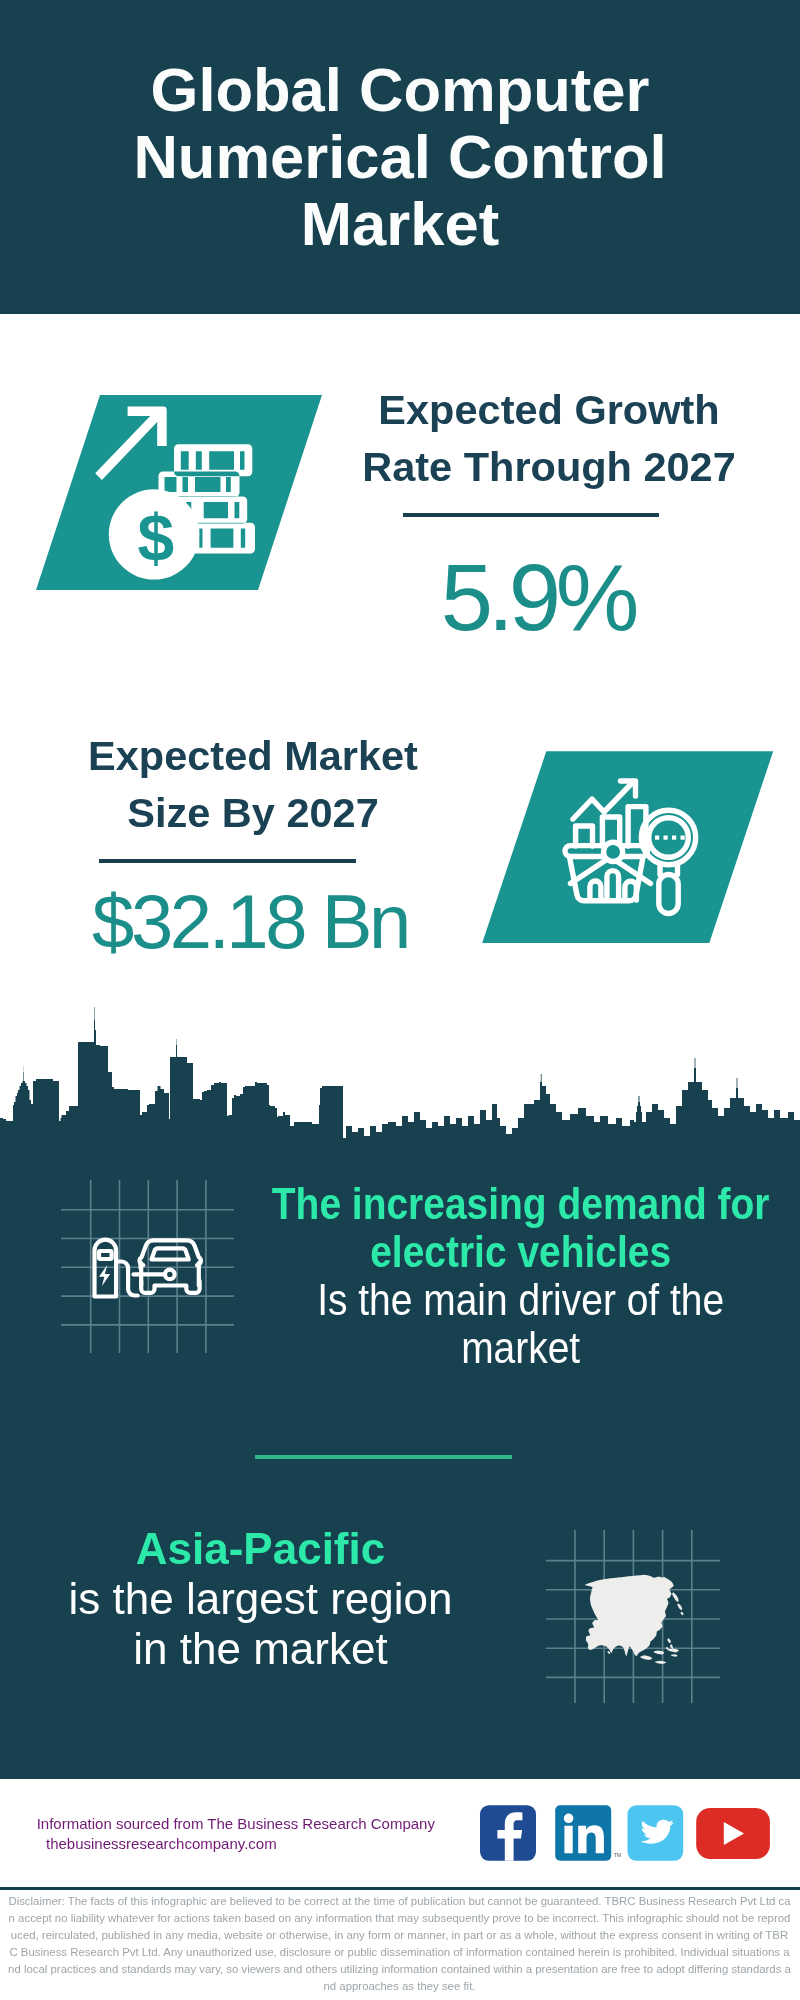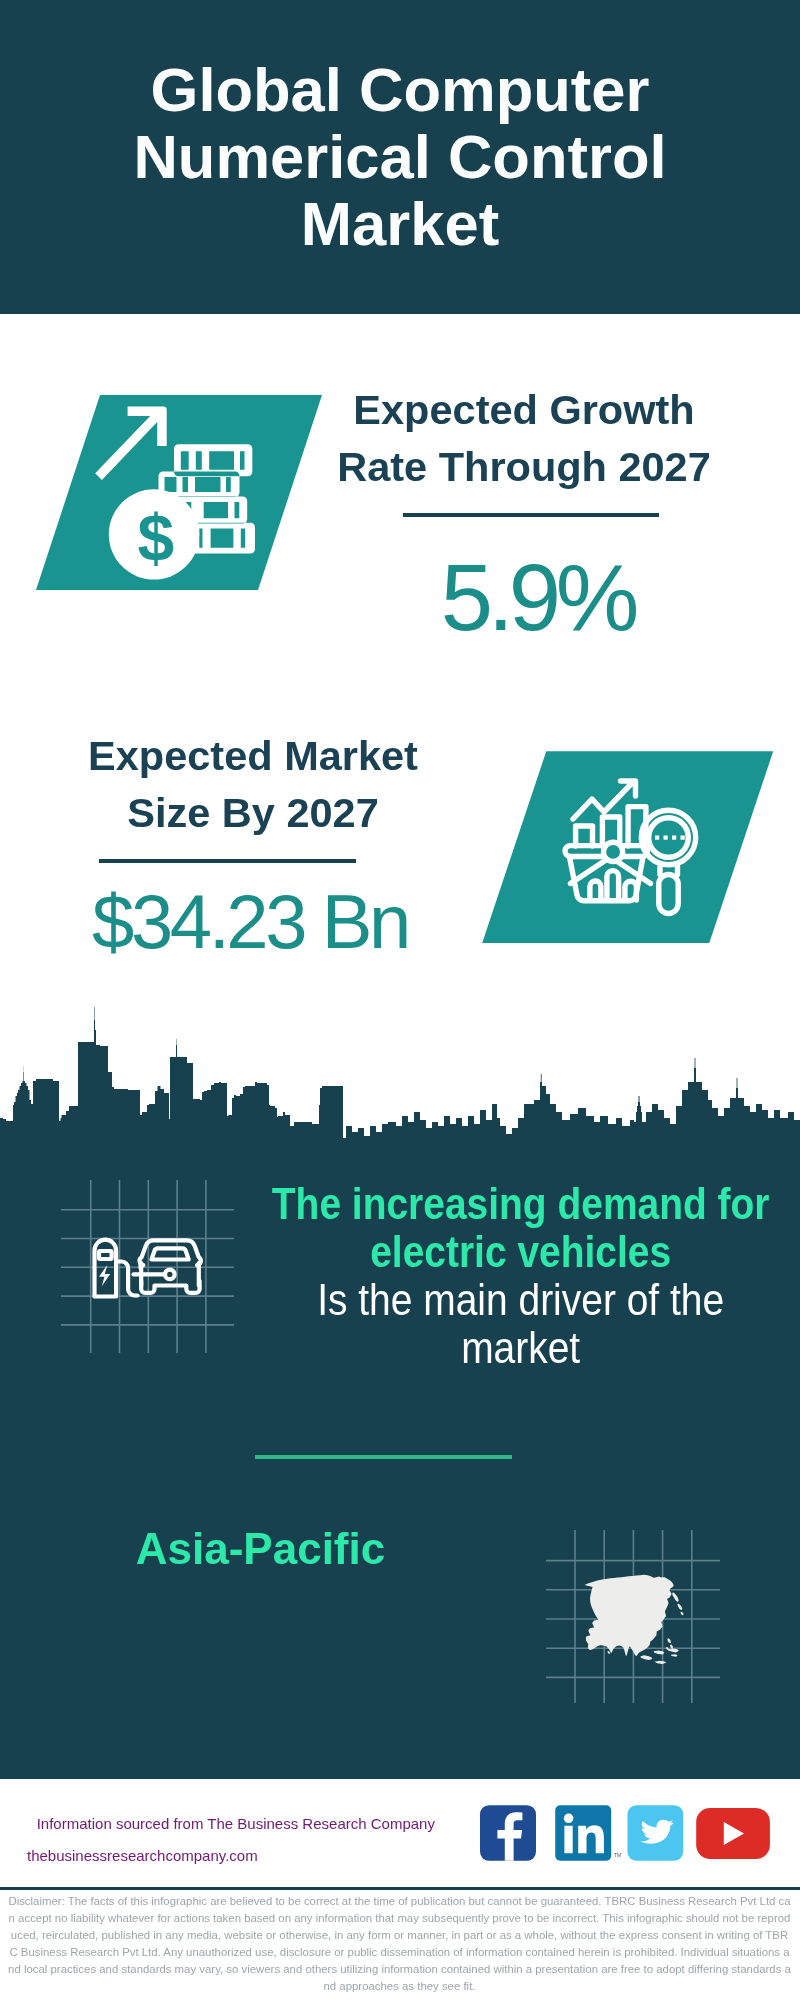--- a/index.html
+++ b/index.html
@@ -42,27 +42,27 @@
   </svg>
   <svg class="abs" width="800" height="2000" viewBox="0 0 800 2000" style="left:0;top:0;pointer-events:none;">
     <g fill="#ffffff" fill-rule="evenodd">
       <path d="M127.6 406.5H163.3a3.4 3.4 0 0 1 3.4 3.4V446h-9.5v-24L101.9 480l-6.7-6.8 55-57.2h-22.6Z"></path>
       <path d="M178.5 444.3H247.8A4.5 4.5 0 0 1 252.3 448.8V471.8A4.5 4.5 0 0 1 247.8 476.3H178.5A4.5 4.5 0 0 1 174 471.8V448.8A4.5 4.5 0 0 1 178.5 444.3ZM180.8 451.2H188.7V469.8H180.8ZM195.8 451.2H201.8V469.8H195.8ZM209.2 451.2H234.0V469.8H209.2ZM240.0 451.2H244.5V469.8H240.0ZM163.0 471.5H235.0A4.5 4.5 0 0 1 239.5 476.0V492.5A4.5 4.5 0 0 1 235.0 497.0H163.0A4.5 4.5 0 0 1 158.5 492.5V476.0A4.5 4.5 0 0 1 163.0 471.5ZM164.5 477.0H176.5V492.0H164.5ZM182.5 477.0H188.0V492.0H182.5ZM195.0 477.0H220.5V492.0H195.0ZM226.0 477.0H230.8V492.0H226.0ZM167.7 496.5H242.7A4.5 4.5 0 0 1 247.2 501.0V519.0A4.5 4.5 0 0 1 242.7 523.5H167.7A4.5 4.5 0 0 1 163.2 519.0V501.0A4.5 4.5 0 0 1 167.7 496.5ZM168.0 502.0H180.3V518.2H168.0ZM186.0 502.0H191.3V518.2H186.0ZM203.7 502.0H228.0V518.2H203.7ZM234.5 502.0H239.3V518.2H234.5ZM161.5 522.7H250.5A4.5 4.5 0 0 1 255.0 527.2V549.0A4.5 4.5 0 0 1 250.5 553.5H161.5A4.5 4.5 0 0 1 157.0 549.0V527.2A4.5 4.5 0 0 1 161.5 522.7ZM163.0 528.5H176.0V547.8H163.0ZM182.0 528.5H187.2V547.8H182.0ZM199.3 528.5H202.5V547.8H199.3ZM210.6 528.5H233.4V547.8H210.6ZM240.8 528.5H245.2V547.8H240.8Z"></path>
       <circle cx="154" cy="534.4" r="45.2"></circle>
     </g>
     <text x="155.9" y="560.5" font-family="Liberation Sans, sans-serif" font-weight="bold" font-size="66" fill="#1A9490" text-anchor="middle">$</text>
   </svg>
 
-  <div class="stat-title" style="left:324px;top:381px;width:400px;text-align:center;">Expected Growth Rate Through 2027</div>
+  <div class="stat-title" style="left:349px;top:381px;width:400px;text-align:center;">Expected Growth Rate Through 2027</div>
   <div class="rule" style="left:403px;top:513px;width:256px;"></div>
   <div class="stat-val" style="left:340px;top:551px;width:395px;font-size:94px;line-height:94px;letter-spacing:-5.2px;">5.9%</div>
 
   <div class="stat-title" style="left:53px;top:727px;width:400px;">Expected Market Size By 2027</div>
   <div class="rule" style="left:99px;top:859px;width:257px;"></div>
-  <div class="stat-val" style="left:50px;top:884px;width:400px;font-size:76px;line-height:76px;letter-spacing:-3.4px;">$34.23 Bn</div>
+  <div class="stat-val" style="left:50px;top:884px;width:400px;font-size:76px;line-height:76px;letter-spacing:-3.4px;">$32.18 Bn</div>
 
   <svg class="abs" width="300" height="210" viewBox="0 0 300 210" style="left:477px;top:746px;">
     <polygon points="69.3,5.2 296.2,5.2 232.3,197 5.2,197" fill="#1A9490"></polygon>
   </svg>
   <svg class="abs" width="800" height="2000" viewBox="0 0 800 2000" style="left:0;top:0;pointer-events:none;">
     <g fill="none" stroke="#fff" stroke-width="5.4" stroke-linecap="round" stroke-linejoin="round">
       <polyline points="573,819 592,799 604,812 633,782"></polyline>
       <polyline points="620.5,781 635.5,781 635.5,796"></polyline>
       <path d="M575.6 846V826H592.5V846"></path>
       <path d="M602.4 846V817H619.7V846"></path>
@@ -115,33 +115,34 @@
   </svg>
   <div class="row-txt" style="left:264px;top:1180px;width:580px;transform:scaleX(0.885);">
     <span class="row-em">The increasing demand for electric vehicles</span><br>
     <span>Is the main driver of the market</span>
   </div>
 
   <div class="mid-rule" style="left:255px;top:1455px;width:257px;"></div>
 
   <div class="row-txt" style="left:63px;top:1524px;width:395px;transform:scaleX(1);line-height:50px;">
     <span class="row-em">Asia-Pacific</span><br>
+    <span>is the largest region in the market</span>
   </div>
   <svg class="abs" width="800" height="2000" viewBox="0 0 800 2000" style="left:0;top:0;">
     <g stroke="#6E8F9B" stroke-width="1.6" opacity="0.8" fill="none">
       <path d="M575 1530V1703M604.2 1530V1703M633.4 1530V1703M662.6 1530V1703M691.8 1530V1703"></path>
       <path d="M546 1560.6H720M546 1589.8H720M546 1619H720M546 1648.2H720M546 1677.4H720"></path>
     </g>
     <svg x="566.6" y="1573.2" width="119.3" height="98.5" viewBox="0 0 1000 1000" preserveAspectRatio="none">
       <path fill="#EDEDEB" d="M150 120L178 104L205 95L232 84L258 74L288 66L312 62L340 56L368 52L398 48L428 44L458 40L490 36L520 32L552 28L584 24L616 20L648 16L678 22L706 32L730 46L752 40L774 34L796 44L818 38L840 54L862 70L880 88L892 108L898 128L886 142L872 152L862 170L872 192L880 212L872 230L862 248L850 254L842 262L850 284L854 306L846 330L838 354L830 372L824 392L830 414L834 436L822 452L812 470L802 486L794 500L800 522L804 544L792 560L782 574L768 584L756 592L754 612L752 632L740 650L728 668L714 682L702 694L700 712L696 730L684 746L672 760L656 774L640 784L628 792L616 800L606 808L598 820L592 832L584 842L576 834L568 820L560 800L552 782L544 766L536 752L528 742L522 756L518 772L514 790L510 808L506 826L500 842L494 828L490 810L486 792L482 774L476 758L468 746L456 738L442 734L428 736L414 744L402 756L392 770L386 786L380 800L374 812L368 800L362 786L354 770L344 756L332 744L316 736L298 732L280 732L262 740L246 752L230 764L214 774L198 780L186 772L178 758L180 740L182 722L172 702L162 682L162 662L164 642L182 634L200 630L190 606L182 584L188 570L196 558L214 554L232 552L222 528L214 506L222 492L230 480L248 476L266 474L254 450L242 428L230 400L220 372L210 344L202 314L198 284L196 254L200 224L206 194L212 164L218 140Z M898 196L918 222L934 252L940 280L928 292L912 272L898 244L886 218L886 198Z M940 308L960 334L970 362L962 376L946 360L932 334L928 314Z M966 392L980 410L976 430L960 418L954 400Z M856 660L872 682L874 708L858 706L846 684L846 666Z M878 722L892 746L888 766L872 754L866 732Z M842 748L856 764L850 782L836 768L832 754Z M616 848L648 834L682 840L710 854L718 870L690 882L656 874L626 862Z M730 792L768 784L804 792L820 808L804 826L768 820L736 808Z M852 772L892 764L928 772L942 788L916 804L878 796L850 784Z M736 898L780 888L822 896L836 910L802 922L760 914Z M876 828L910 822L930 834L920 848L890 844L874 836Z M352 790L364 804L360 822L346 810L342 796Z"></path>
     </svg>
   </svg>
 
   <div class="src" style="left:36.7px;top:1814.2px;">Information sourced from The Business Research Company</div>
-  <div class="src" style="left:27px;top:1834.2px;margin-top:12px;">thebusinessresearchcompany.com</div>
+  <div class="src" style="left:46px;top:1834.2px;">thebusinessresearchcompany.com</div>
 
   <svg class="abs" width="300" height="70" viewBox="0 0 300 70" style="left:478px;top:1800px;">
     <g>
       <rect x="2" y="5.2" width="56" height="55.6" rx="9" fill="#1F4B93"></rect>
       <path fill="#fff" d="M35.6 60.8V38.6h7.4l1.1-8.6h-8.5v-5.5c0-2.5.7-4.2 4.3-4.2h4.5v-7.7c-0.8-0.1-3.5-0.3-6.6-0.3-6.5 0-11 4-11 11.3V30h-7.4v8.6h7.4v22.2z"></path>
     </g>
     <g>
       <rect x="77.2" y="5.2" width="56" height="55.6" rx="5" fill="#0E76A8"></rect>
       <path fill="#fff" d="M86.4 25.7h8.3v27.6h-8.3zM90.6 13.5a4.8 4.8 0 1 1 0 9.6 4.8 4.8 0 0 1 0-9.6zM100.2 25.7h7.9v3.8h0.1c1.1-2.1 3.8-4.3 7.8-4.3 8.4 0 9.9 5.5 9.9 12.6v15.5h-8.2V39.4c0-3.1-0.1-7-4.3-7-4.3 0-4.9 3.3-4.9 6.8v14.1h-8.3z"></path>
       <text x="136" y="57" font-size="5" fill="#555" font-family="Liberation Sans, sans-serif">TM</text>

